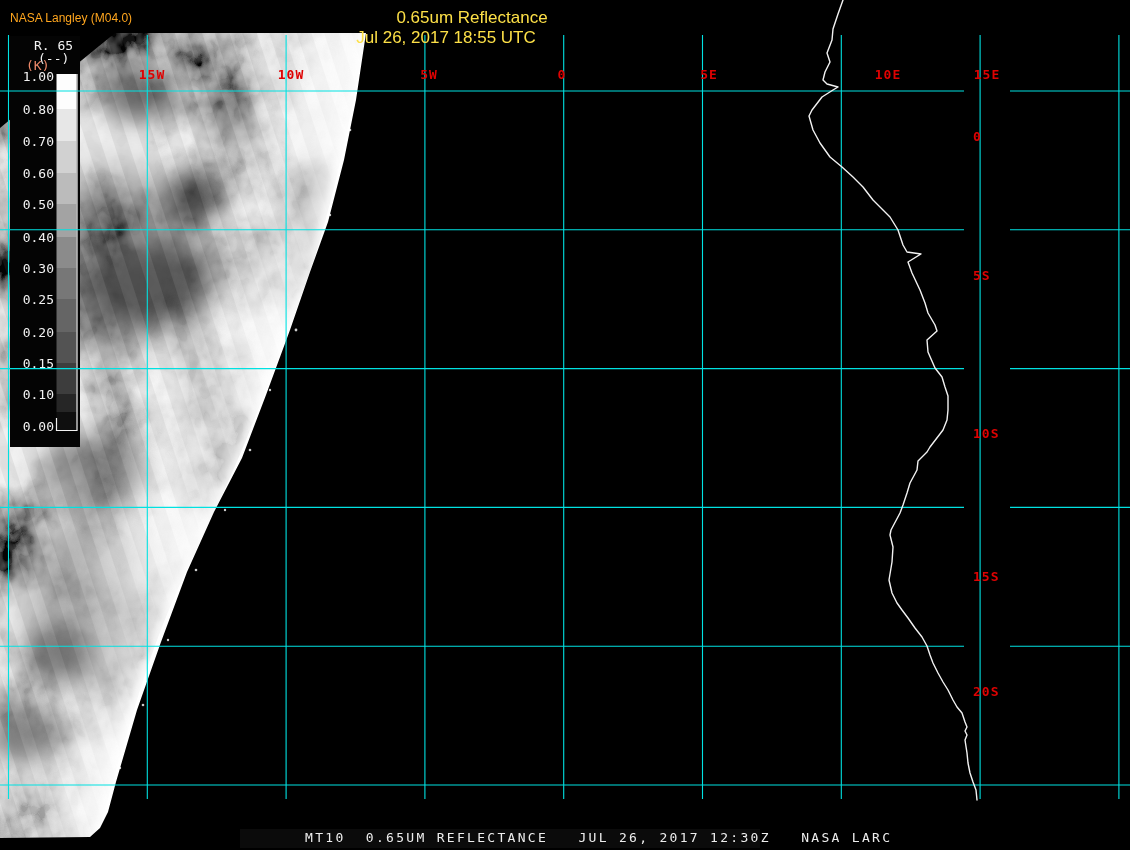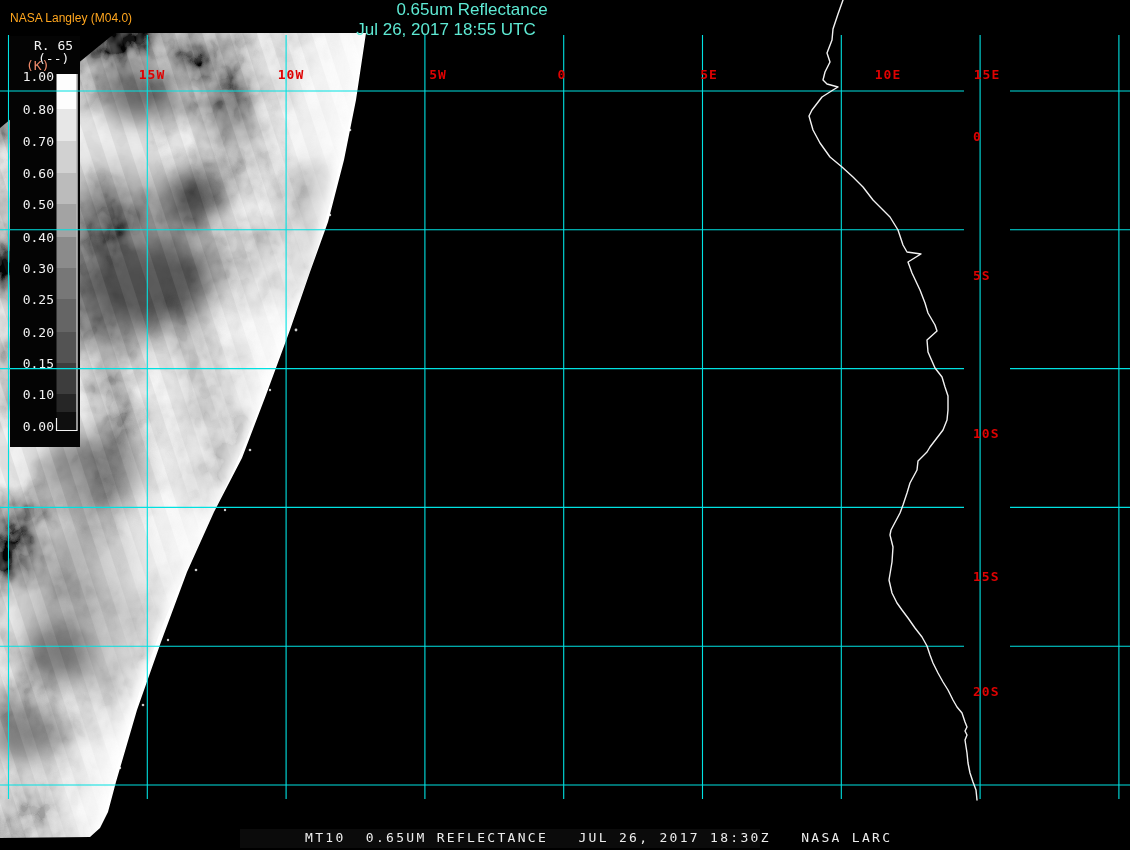--- a/index.html
+++ b/index.html
@@ -3,22 +3,22 @@
 <meta charset="utf-8">
 <style>
   html,body{margin:0;padding:0;background:#000;}
   .stage{position:relative;width:1130px;height:850px;background:#000;overflow:hidden;
          font-family:"DejaVu Sans Mono",monospace;}
   .stage svg{position:absolute;left:0;top:0;}
   .lbl{position:absolute;color:#DE0202;font:bold 13px "DejaVu Sans Mono",monospace;
        letter-spacing:1px;white-space:pre;z-index:2;margin-top:46px;}
   .lon{transform:translateX(-50%);top:21px;}
   .lat{left:973px;}
-  .title-line{position:absolute;color:#5eead4;font:17px "Liberation Sans",sans-serif;
-       transform:translateX(-50%);white-space:pre;z-index:3;}
+  .title-line{position:absolute;color:#fde047;font:17px "Liberation Sans",sans-serif;
+       transform:translateX(-50%);white-space:pre;z-index:3;margin-top:8px;}
   .agency{position:absolute;left:10px;top:11px;color:#FFA61E;
        font:12px "Liberation Sans",sans-serif;z-index:3;white-space:pre;text-align:right;}
   .caption{position:absolute;left:305px;top:830px;color:#EDEDED;
        font:13px "DejaVu Sans Mono",monospace;letter-spacing:2.3px;white-space:pre;z-index:3;}
 </style>
 </head>
 <body>
 
 <div class="stage">
 
@@ -186,30 +186,30 @@
     <line x1="0" y1="785" x2="1130" y2="785"></line>
   </g>
 
   <polyline fill="none" stroke="#F2F2F2" stroke-width="1.4" stroke-linejoin="round" stroke-linecap="round" points="843,0 838,14 833,29 832,40 827,53 830,62 825,72 823,80 827,84 838,87 833,90 822,97 812,110 809,116 813,130 820,143 830,157 842,167 853,177 863,187 873,200 883,210 890,217 898,230 903,245 907,252 921,254 908,262 912,273 920,290 925,303 928,313 935,325 937,331 927,340 928,352 935,368 942,377 945,387 948,396 948,410 947,420 943,430 930,447 927,452 918,461 917,470 910,483 907,493 903,505 900,513 891,530 890,535 893,547 892,562 889,580 892,593 897,603 902,610 908,618 915,628 922,637 927,646 930,655 933,663 938,673 943,682 948,690 953,700 957,707 962,713 965,722 967,727 965,731 967,735 965,740 967,753 968,763 970,773 973,782 976,790 977,800"></polyline>
 </svg>
 
 <div class="agency">NASA Langley (M04.0)</div>
 
 <div class="lbl lon" style="left:152px">15W</div>
 <div class="lbl lon" style="left:291px">10W</div>
-<div class="lbl lon" style="left:438px">5W</div>
+<div class="lbl lon" style="left:429px">5W</div>
 <div class="lbl lon" style="left:562px">0</div>
 <div class="lbl lon" style="left:709px">5E</div>
 <div class="lbl lon" style="left:888px">10E</div>
 <div class="lbl lon" style="left:987px">15E</div>
 
 <div class="title-line" style="left:472px;top:0px">0.65um Reflectance</div>
 <div class="title-line" style="left:446px;top:20px">Jul 26, 2017 18:55 UTC</div>
 
 <div class="lbl lat" style="top:83px">0</div>
 <div class="lbl lat" style="top:222px">5S</div>
 <div class="lbl lat" style="top:380px">10S</div>
 <div class="lbl lat" style="top:523px">15S</div>
 <div class="lbl lat" style="top:638px">20S</div>
 
-<div class="caption">MT10  0.65UM REFLECTANCE   JUL 26, 2017 18:30Z   NASA LARC</div>
+<div class="caption">MT10  0.65UM REFLECTANCE   JUL 26, 2017 12:30Z   NASA LARC</div>
 
 </div>
 
 </body></html>

